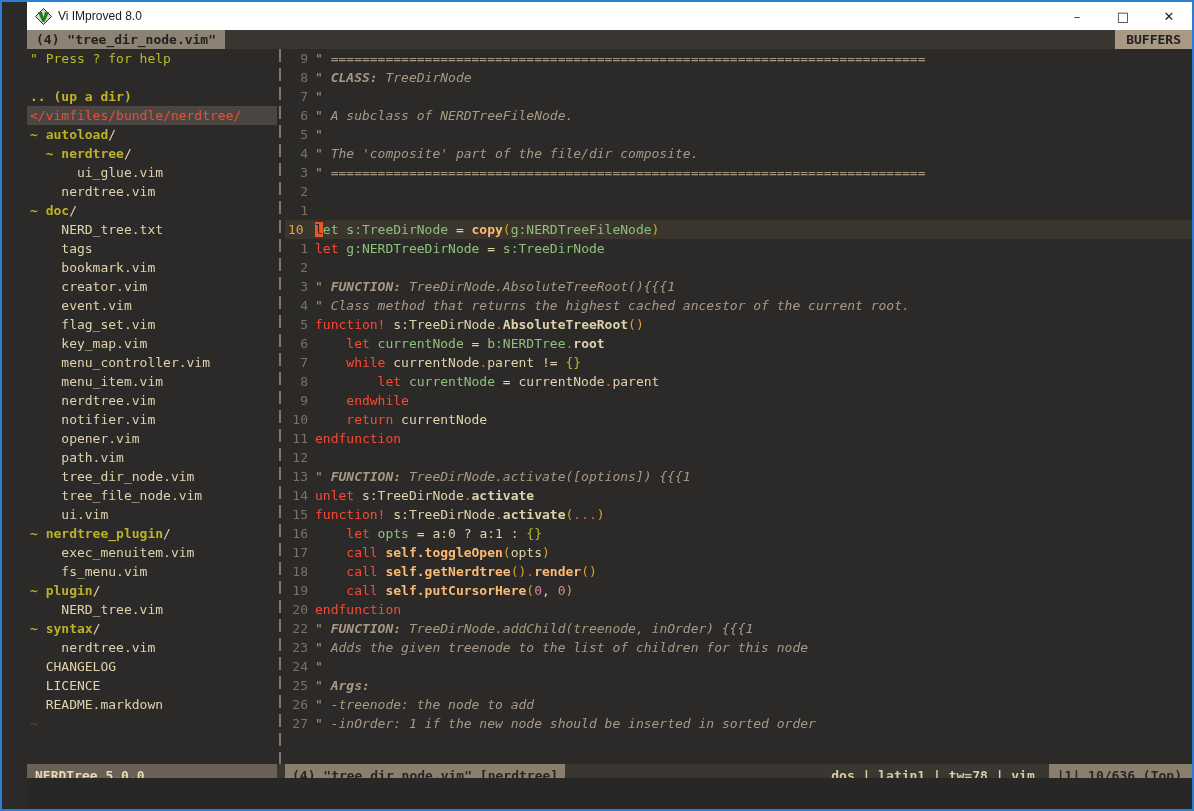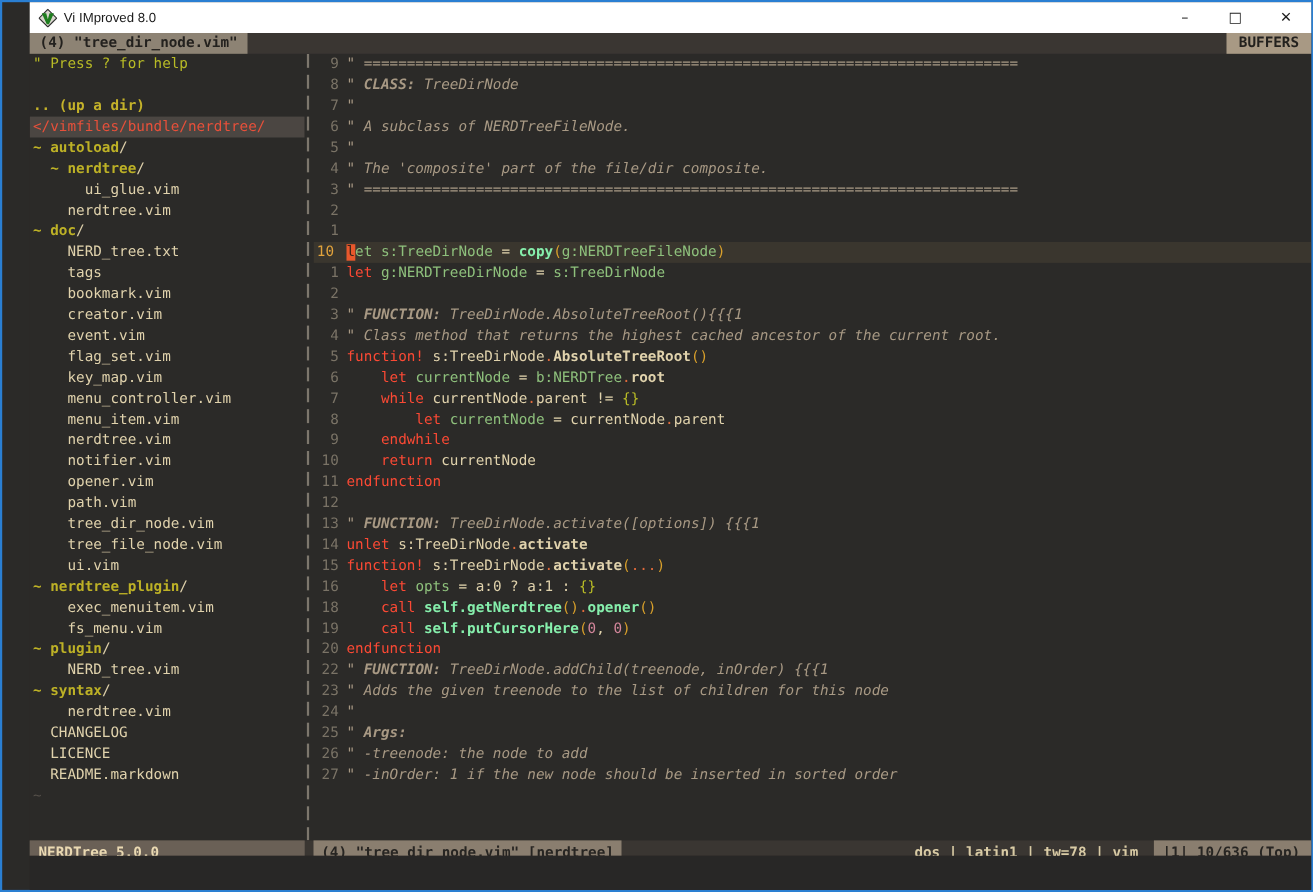--- a/index.html
+++ b/index.html
@@ -38,21 +38,21 @@
   .lnum { width:30px; flex:0 0 auto; text-align:right; padding-right:7px; color:#7a7366; }
   .code-row.hl .lnum { text-align:left; padding-left:3px; padding-right:0; color:#e2a33c; }
   .ctext { flex:1; white-space:pre; }
 
   
   .c-cm  { color:#a89984; font-style:italic; }
   .c-cmb { color:#a89984; font-style:italic; font-weight:bold; }
   .c-kw  { color:#fb4934; }
   .c-id  { color:#8ec07c; }
   .c-tx  { color:#e0d2ac; }
-  .c-fn  { color:#86efac; font-weight:bold; }
+  .c-fn  { color:#fdba74; font-weight:bold; }
   .c-mb  { color:#e0d2ac; font-weight:bold; }
   .c-pr  { color:#d9a02b; }
   .c-br  { color:#b8bb26; }
   .c-dt  { color:#e06a3b; }
   .c-num { color:#d3869b; }
   .c-cur { background:#e8582c; color:#3a241a; }
 
   
   .t-help { color:#b8bb26; }
   .t-up   { color:#c4b22a; font-weight:bold; }
@@ -158,21 +158,22 @@
         <div class="row code-row"><span class="lnum">7</span><span class="ctext"><span class="c-kw">    while</span><span class="c-tx"> currentNode</span><span class="c-dt">.</span><span class="c-tx">parent !=</span><span class="c-br"> {}</span></span></div>
         <div class="row code-row"><span class="lnum">8</span><span class="ctext"><span class="c-kw">        let</span><span class="c-id"> currentNode</span><span class="c-tx"> = currentNode</span><span class="c-dt">.</span><span class="c-tx">parent</span></span></div>
         <div class="row code-row"><span class="lnum">9</span><span class="ctext"><span class="c-kw">    endwhile</span></span></div>
         <div class="row code-row"><span class="lnum">10</span><span class="ctext"><span class="c-kw">    return</span><span class="c-tx"> currentNode</span></span></div>
         <div class="row code-row"><span class="lnum">11</span><span class="ctext"><span class="c-kw">endfunction</span></span></div>
         <div class="row code-row"><span class="lnum">12</span><span class="ctext"></span></div>
         <div class="row code-row"><span class="lnum">13</span><span class="ctext"><span class="c-cm">" </span><span class="c-cmb">FUNCTION:</span><span class="c-cm"> TreeDirNode.activate([options]) {{{1</span></span></div>
         <div class="row code-row"><span class="lnum">14</span><span class="ctext"><span class="c-kw">unlet</span><span class="c-tx"> s:TreeDirNode</span><span class="c-dt">.</span><span class="c-mb">activate</span></span></div>
         <div class="row code-row"><span class="lnum">15</span><span class="ctext"><span class="c-kw">function!</span><span class="c-tx"> s:TreeDirNode</span><span class="c-dt">.</span><span class="c-mb">activate</span><span class="c-pr">(</span><span class="c-dt">...</span><span class="c-pr">)</span></span></div>
         <div class="row code-row"><span class="lnum">16</span><span class="ctext"><span class="c-kw">    let</span><span class="c-id"> opts</span><span class="c-tx"> = a:0 ? a:1 : </span><span class="c-br">{}</span></span></div>
-        <div class="row code-row"><span class="lnum">18</span><span class="ctext"><span class="c-kw">    call</span><span class="c-fn"> self.getNerdtree</span><span class="c-pr">()</span><span class="c-dt">.</span><span class="c-fn">opener</span><span class="c-pr">()</span></span></div>
+        <div class="row code-row"><span class="lnum">17</span><span class="ctext"><span class="c-kw">    call</span><span class="c-fn"> self.toggleOpen</span><span class="c-pr">(</span><span class="c-tx">opts</span><span class="c-pr">)</span></span></div>
+        <div class="row code-row"><span class="lnum">18</span><span class="ctext"><span class="c-kw">    call</span><span class="c-fn"> self.getNerdtree</span><span class="c-pr">()</span><span class="c-dt">.</span><span class="c-fn">render</span><span class="c-pr">()</span></span></div>
         <div class="row code-row"><span class="lnum">19</span><span class="ctext"><span class="c-kw">    call</span><span class="c-fn"> self.putCursorHere</span><span class="c-pr">(</span><span class="c-num">0</span><span class="c-tx">, </span><span class="c-num">0</span><span class="c-pr">)</span></span></div>
         <div class="row code-row"><span class="lnum">20</span><span class="ctext"><span class="c-kw">endfunction</span></span></div>
         <div class="row code-row"><span class="lnum">22</span><span class="ctext"><span class="c-cm">" </span><span class="c-cmb">FUNCTION:</span><span class="c-cm"> TreeDirNode.addChild(treenode, inOrder) {{{1</span></span></div>
         <div class="row code-row"><span class="lnum">23</span><span class="ctext"><span class="c-cm">" Adds the given treenode to the list of children for this node</span></span></div>
         <div class="row code-row"><span class="lnum">24</span><span class="ctext"><span class="c-cm">"</span></span></div>
         <div class="row code-row"><span class="lnum">25</span><span class="ctext"><span class="c-cm">" </span><span class="c-cmb">Args:</span></span></div>
         <div class="row code-row"><span class="lnum">26</span><span class="ctext"><span class="c-cm">" -treenode: the node to add</span></span></div>
         <div class="row code-row"><span class="lnum">27</span><span class="ctext"><span class="c-cm">" -inOrder: 1 if the new node should be inserted in sorted order</span></span></div>
       </div>
   </div>

